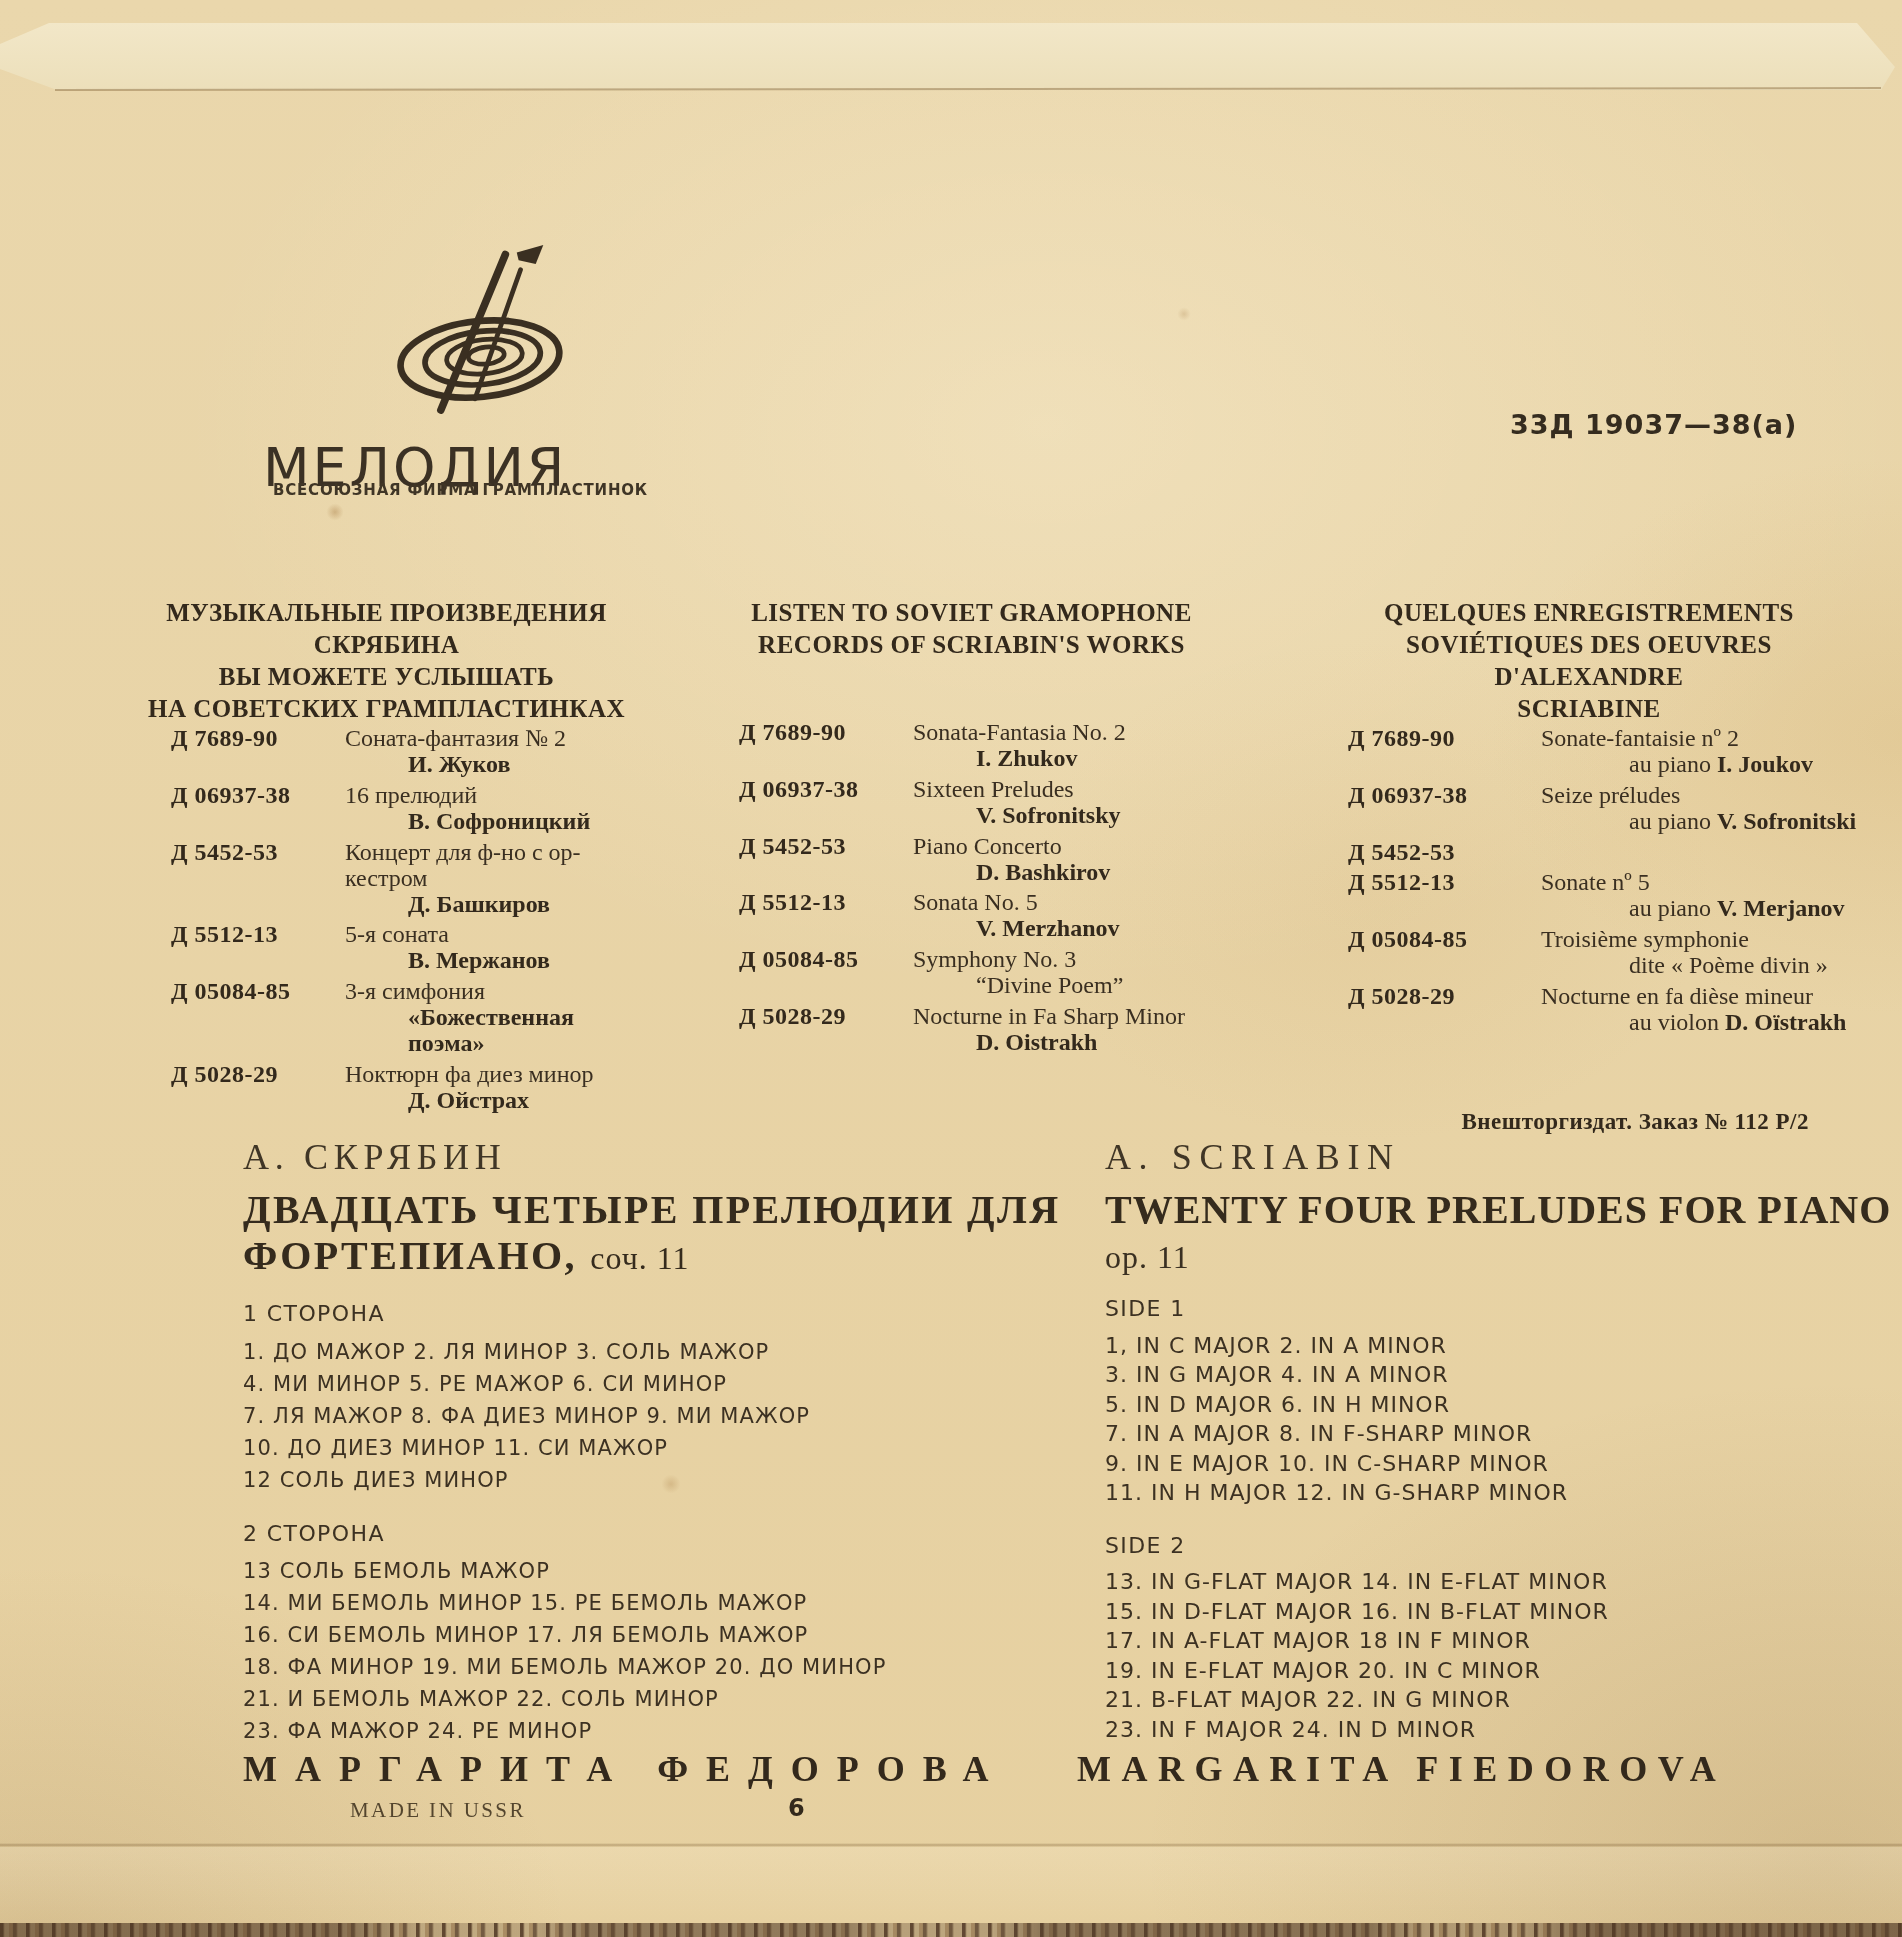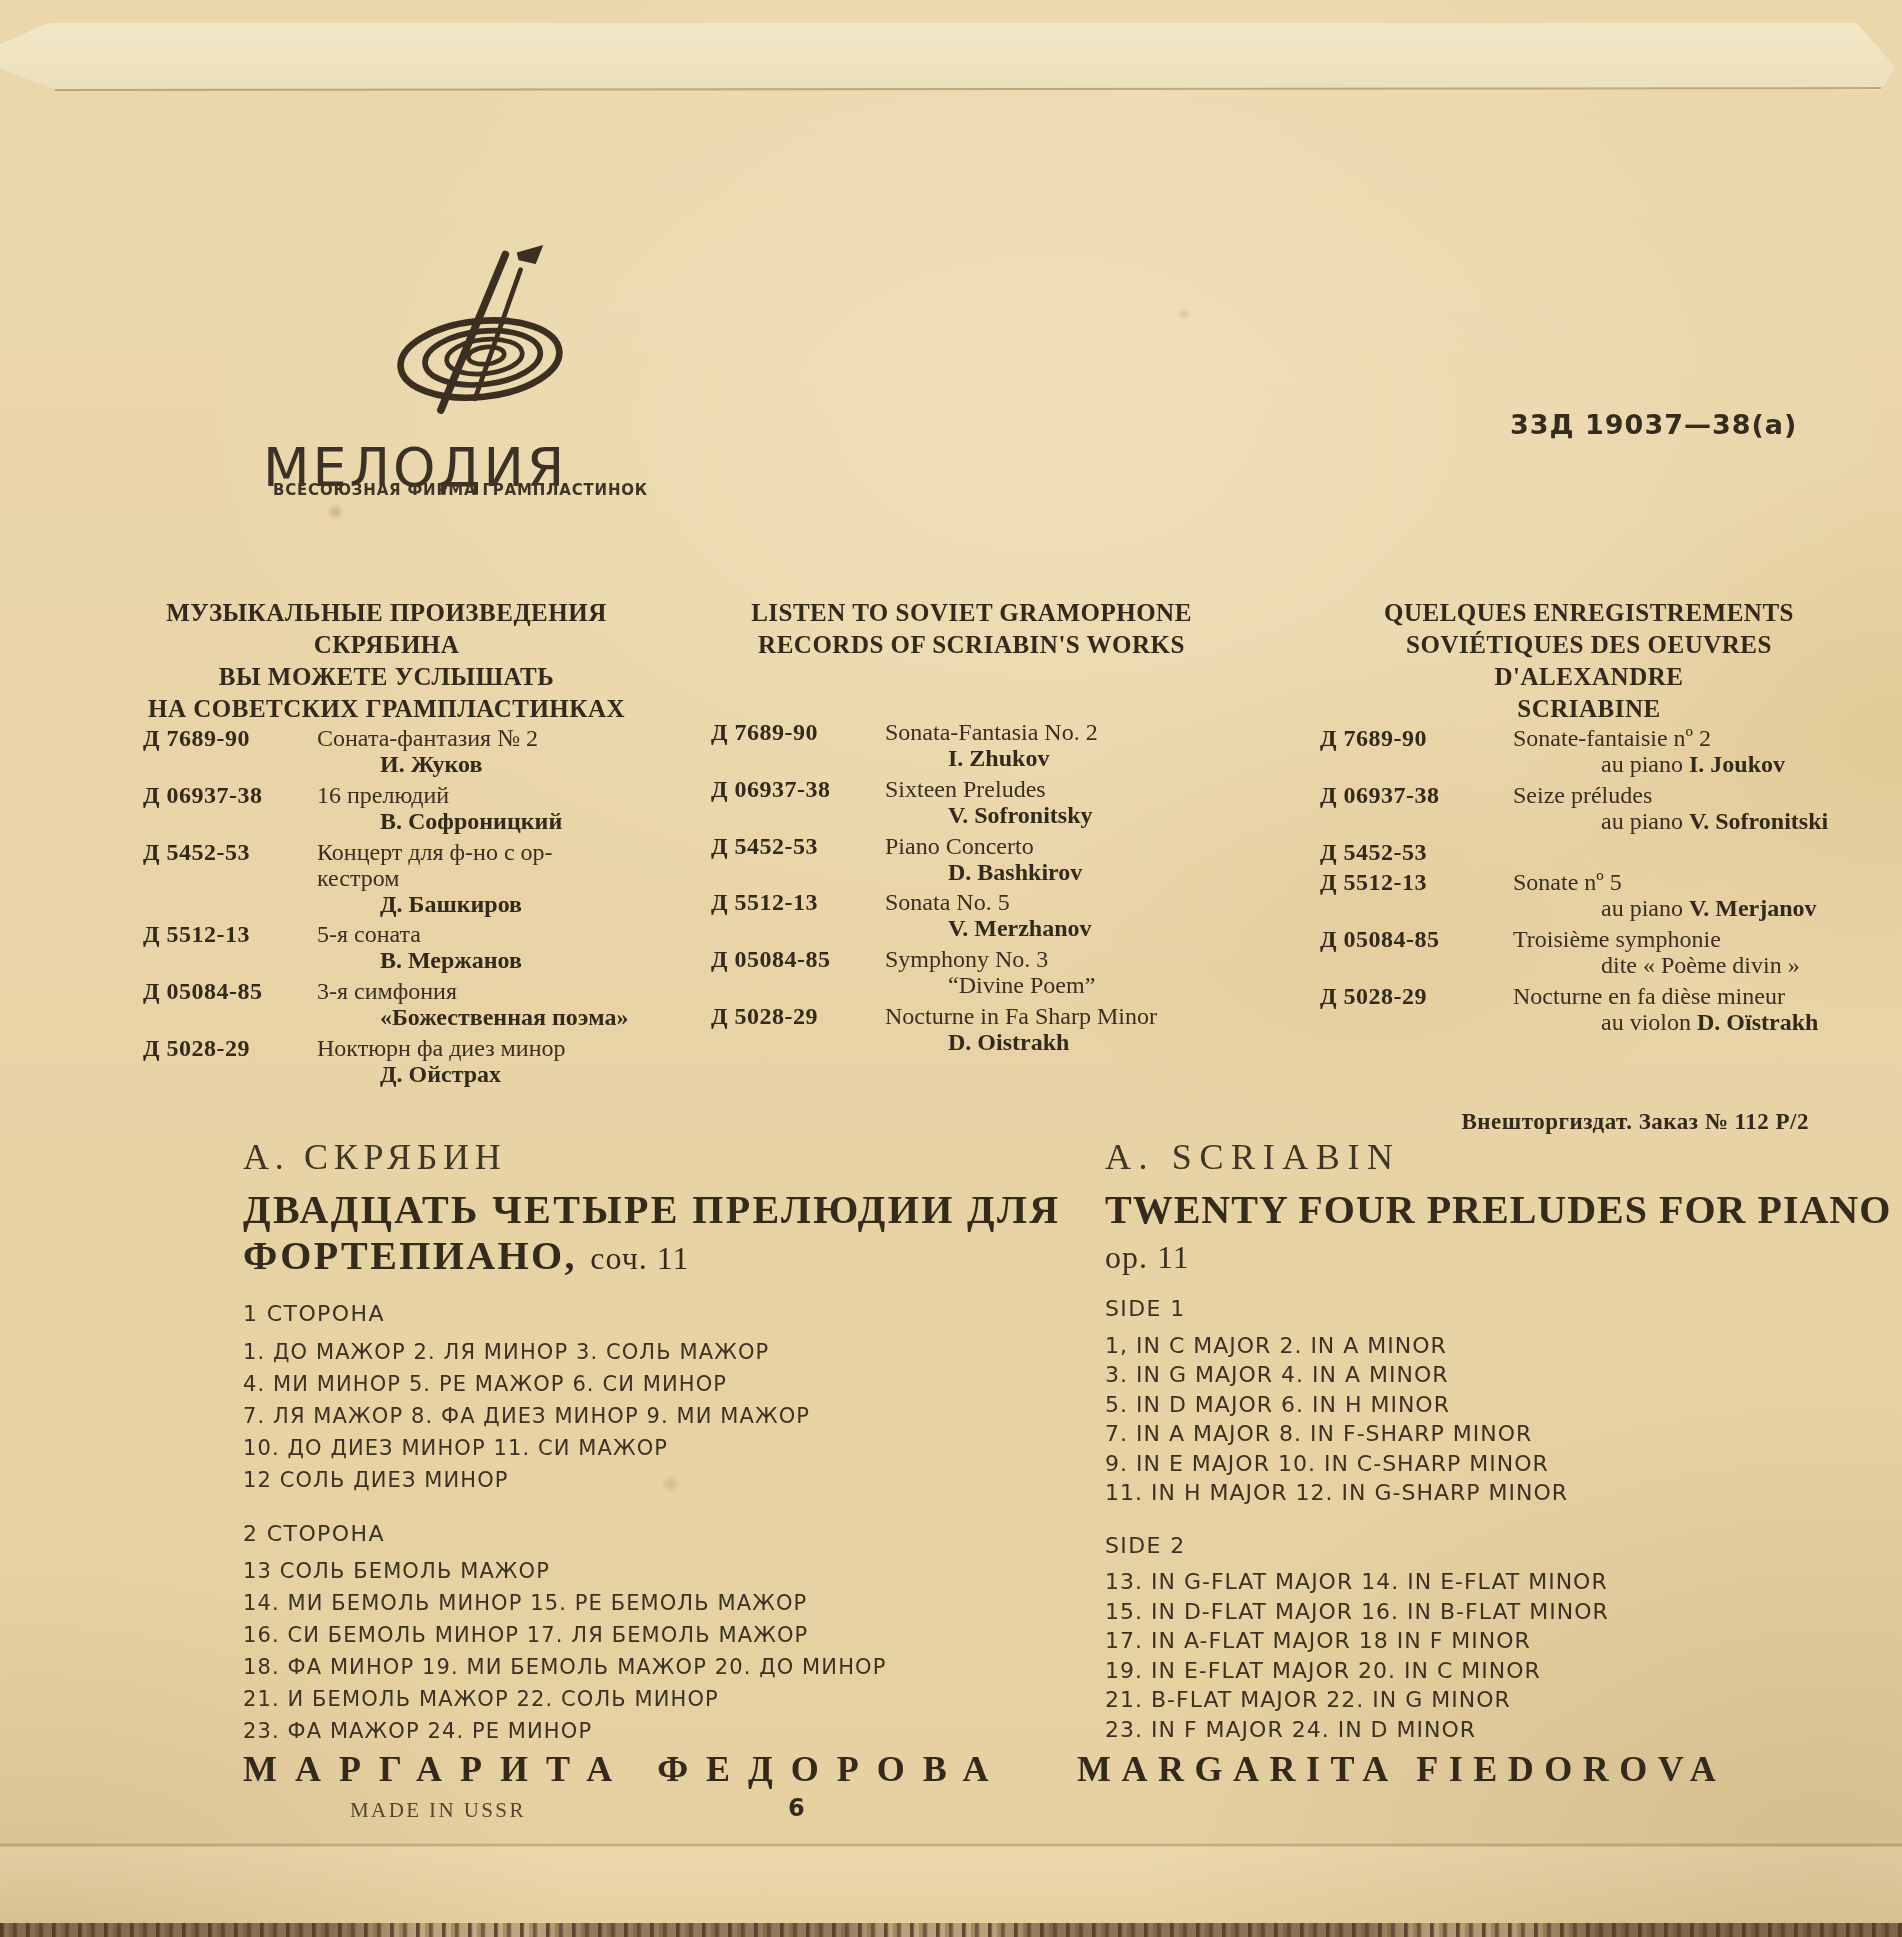--- a/index.html
+++ b/index.html
@@ -65,21 +65,21 @@
   
   .disc-column{position:absolute; top:597px;}
   [data-name="discography-column-russian"]{left:143px; width:487px;}
   [data-name="discography-column-english"]{left:711px; width:521px;}
   [data-name="discography-column-french"]{left:1320px; width:538px;}
   .disc-header{
     min-height:122px; text-align:center;
     font-weight:700; font-size:25px; line-height:32px; letter-spacing:0.5px;
     color:#33291c;
   }
-  .disc-entry{display:flex; margin-bottom:4.8px;}
+  .disc-entry{display:flex; margin-bottom:4.8px;margin-left:28px;}
   .disc-cat{flex:0 0 174px; font-weight:700; font-size:24px; line-height:26px; letter-spacing:0.5px; color:#33291c;}
   [data-name="discography-column-french"] .disc-cat{flex-basis:193px;}
   .disc-titles{flex:1; font-size:24px; line-height:26px; color:#3a2f21;}
   .disc-line.ind1{padding-left:63px;}
   .disc-line.ind2{padding-left:25px;}
   [data-name="discography-column-french"] .disc-line.ind1{padding-left:88px;}
   .disc-line .b{font-weight:700; color:#33291c;}
   .imprint{
     position:absolute; left:1271px; top:1109px; width:538px; text-align:right;
     font-weight:700; font-size:23px; letter-spacing:0.5px; color:#33291c;

